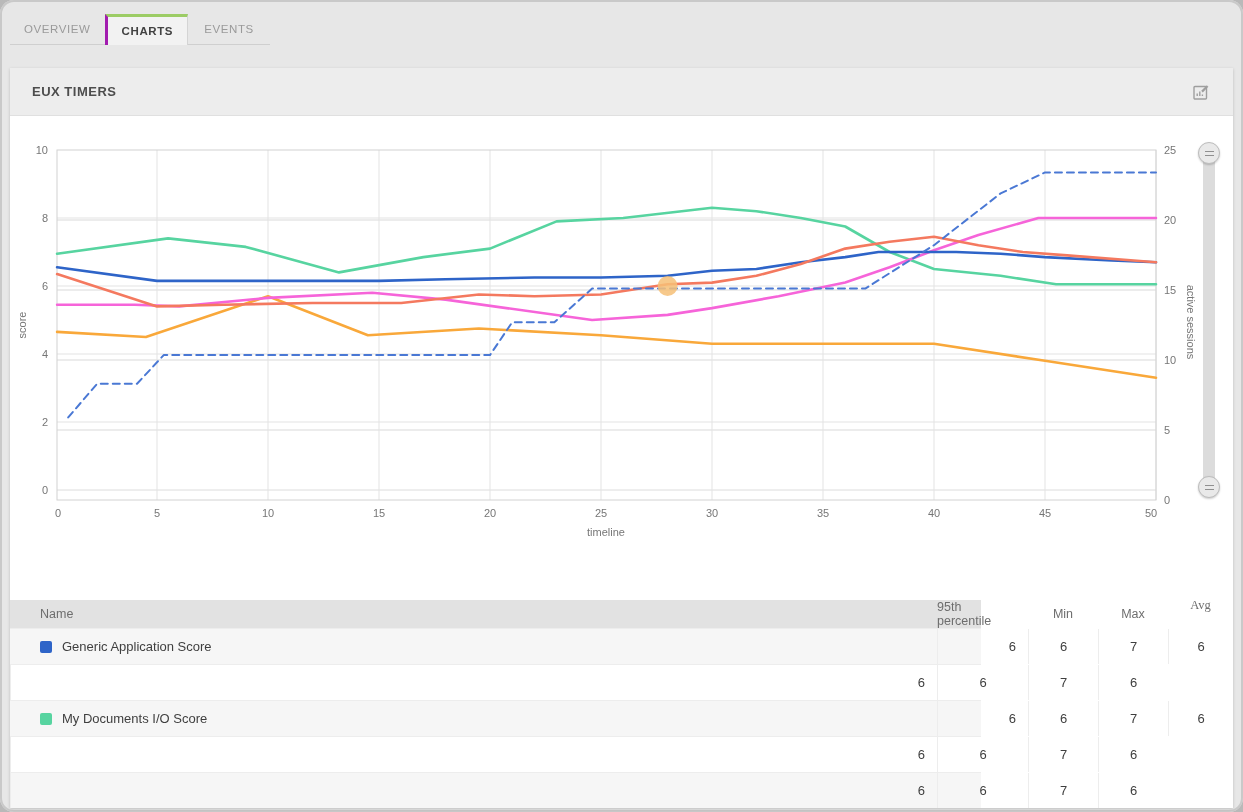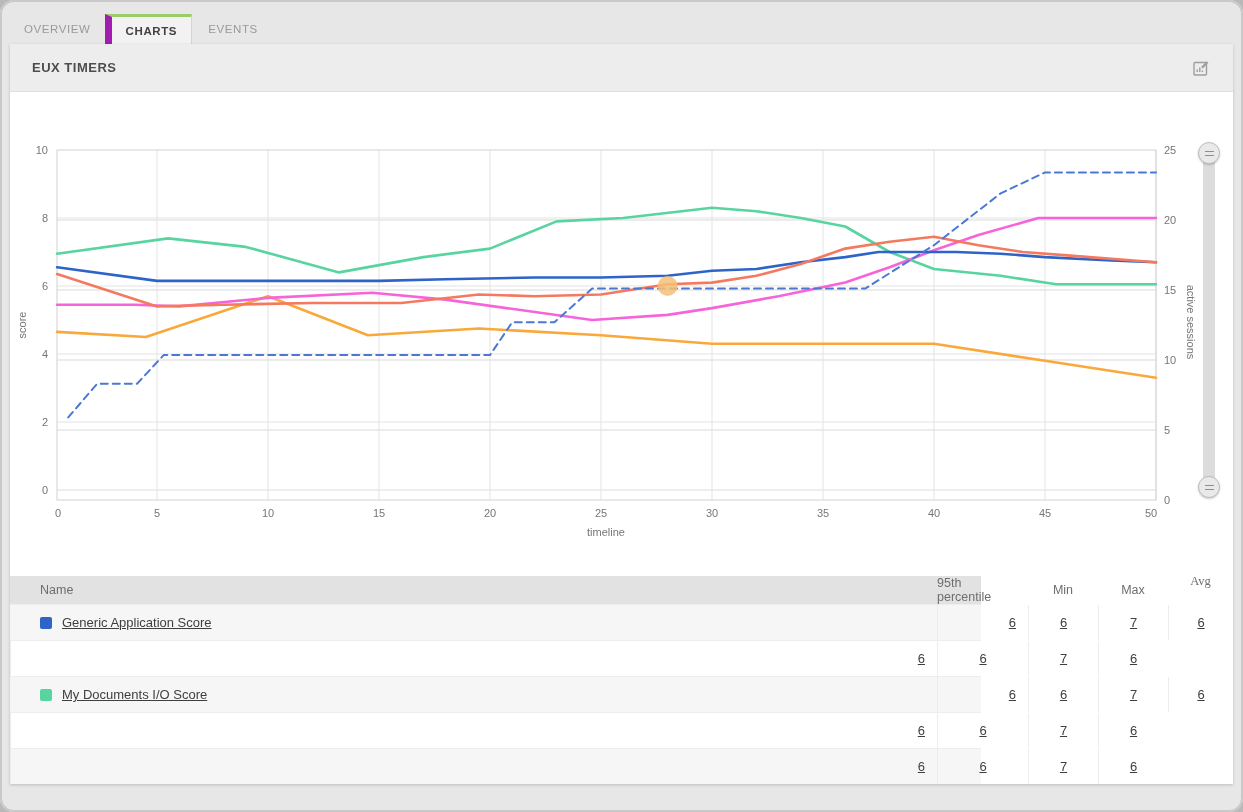--- a/index.html
+++ b/index.html
@@ -12,25 +12,25 @@
   }
   
   .tabbar{position:absolute;left:10px;top:14px;height:31px;display:flex;align-items:stretch;}
   .tab{
     min-width:82px;padding:0 14px;display:flex;align-items:center;justify-content:center;
     font-size:11.5px;letter-spacing:.6px;color:#9a9a9a;cursor:pointer;
     border-bottom:1px solid #cfcfcf;
   }
   .tab.active{
     color:#424242;font-weight:bold;background:#f2f2f2;
-    border-top:3px solid #9ccc65;border-left:7px solid #a21caf;border-right:1px solid #d4d4d4;border-bottom:none;
+    border-top:3px solid #9ccc65;border-left:3px solid #a21caf;border-right:1px solid #d4d4d4;border-bottom:none;
   }
   
   .panel{
-    position:absolute;left:10px;top:44px;width:1223px;height:740px;background:#fff;
+    position:absolute;left:10px;top:68px;width:1223px;height:740px;background:#fff;
     box-shadow:0 1px 3px rgba(0,0,0,.18);
   }
   .panel-header{
     position:absolute;left:0;top:0;width:100%;height:48px;background:#ededed;
     border-bottom:1px solid #e0e0e0;display:flex;align-items:center;
   }
   .panel-title{margin-left:22px;font-size:13px;font-weight:bold;color:#4d4d4d;letter-spacing:.5px;}
   .icon-btn{
     position:absolute;right:20px;top:13px;width:24px;height:24px;border:none;background:transparent;
     padding:0;cursor:pointer;display:flex;align-items:center;justify-content:center;
@@ -56,21 +56,21 @@
   .legend .lbl{position:absolute;top:5px;}
   .vsi-label{left:32px;}
   .vsi-dot{position:absolute;left:79px;top:2px;width:19px;height:19px;border-radius:50%;background:#f6c077;}
   .vsi-value{left:104px;font-weight:bold;color:#3d3d3d;}
   .sessions-label{left:140px;}
   .dash-sample{position:absolute;left:222px;top:11px;width:58px;height:0;border-top:2px dashed #4a78d4;}
   
   .mtable{position:absolute;left:0;top:532px;width:971px;font-size:13px;color:#3f3f3f;}
   .thead,.trow{display:grid;grid-template-columns:927px 91px 70px 70px 65px;align-items:center;}
   .thead{height:28px;background:#e2e2e2;color:#6e6e6e;font-size:12.5px;}
-  .trow{height:36px;border-top:1px solid #ededed;background:#fff;cursor:pointer;text-decoration:underline;}
+  .trow{height:36px;border-top:1px solid #ededed;background:#fff;cursor:pointer;}
   .trow:nth-child(odd){background:#f6f6f6;}
   .tcell{height:100%;display:flex;align-items:center;}
   .name-cell{padding-left:30px;}
   .num{justify-content:center;}
   .r-align{justify-content:flex-end;padding-right:12px;}
   .trow .tcell.vcol{border-left:1px solid #ededed;}
   .col-avg-h{transform:translateY(-9px);font-family:Liberation Serif, serif;}
   .swatch{width:12px;height:12px;border-radius:2px;margin-right:10px;flex:none;}
 </style>
 </head>

